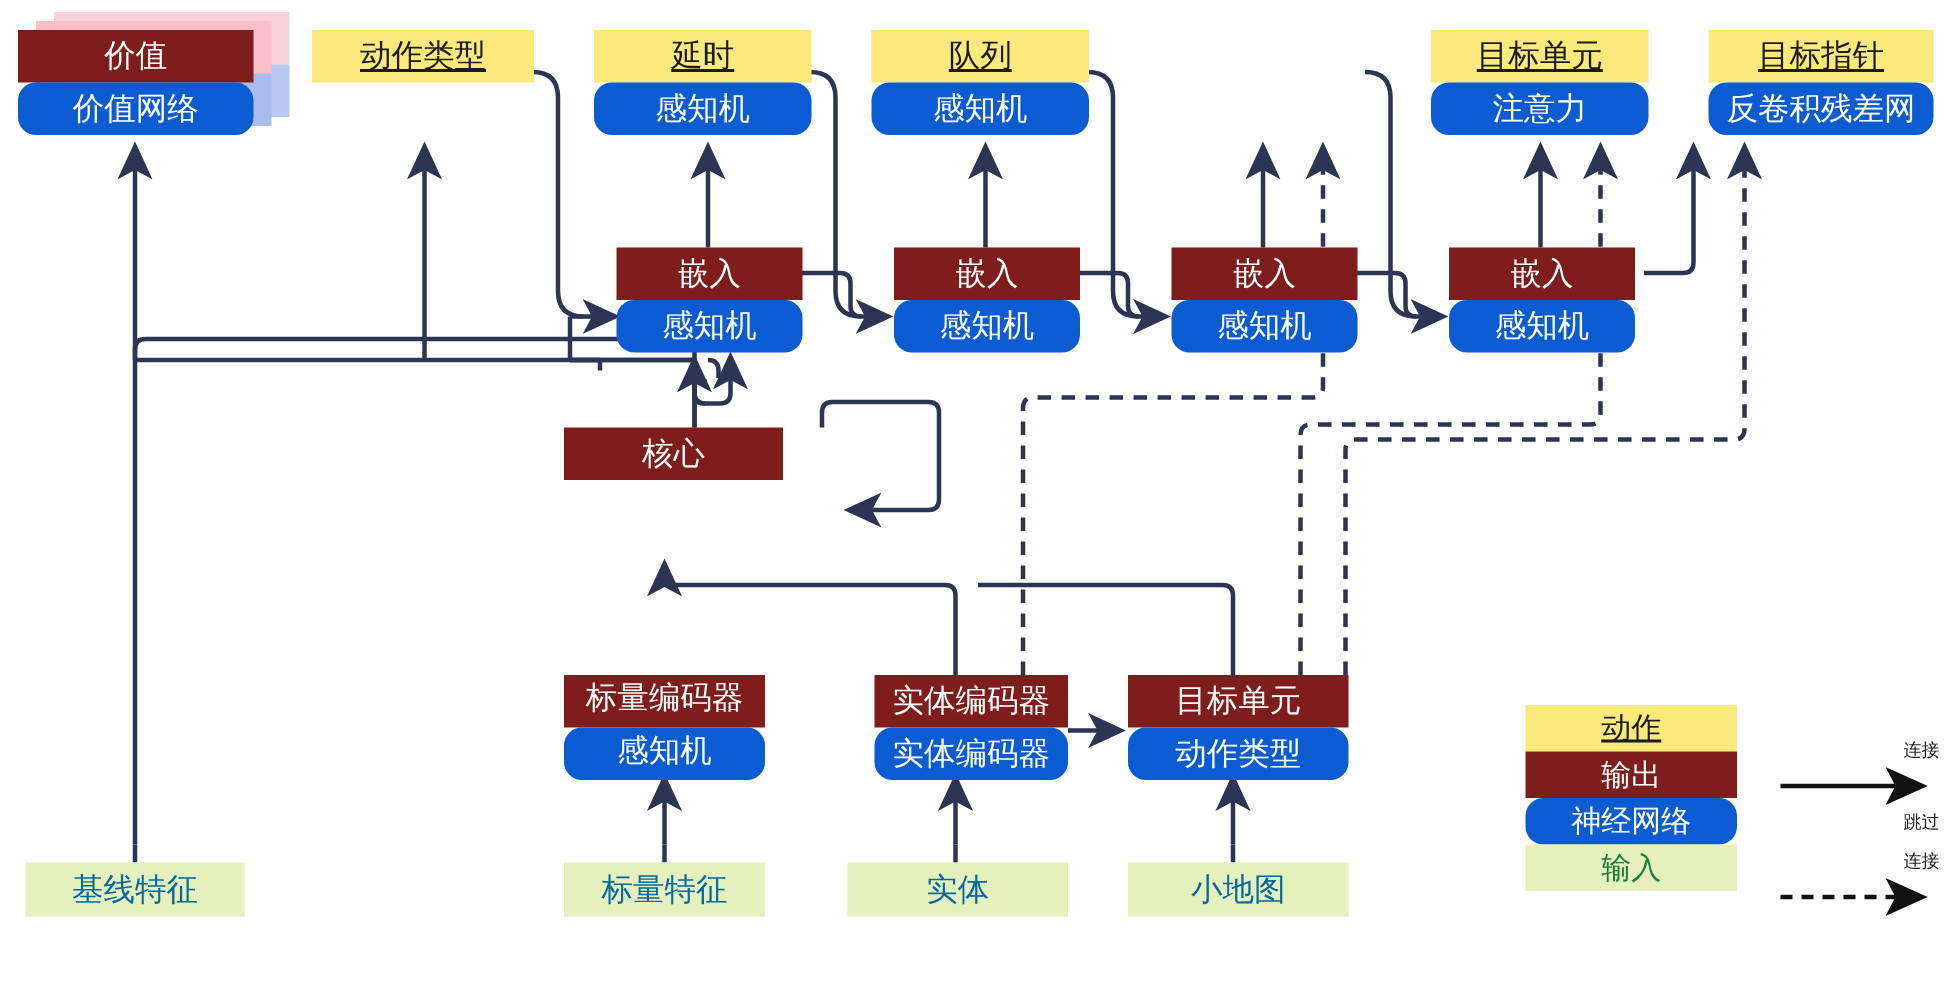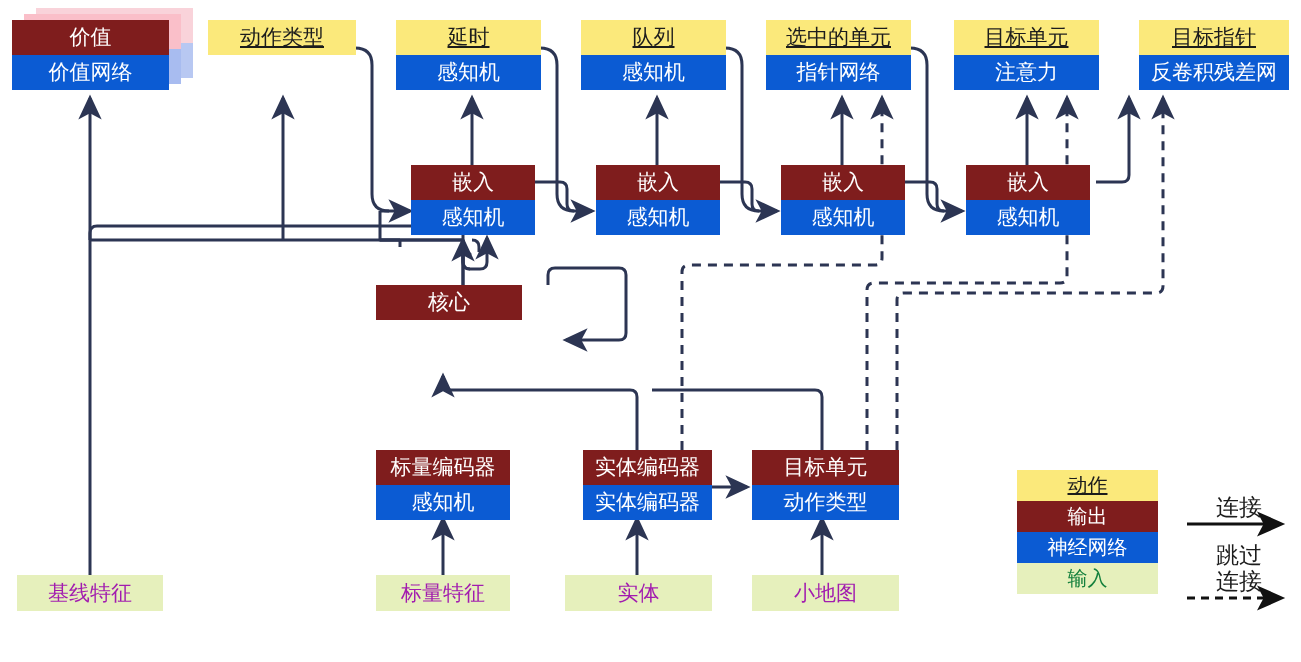--- a/index.html
+++ b/index.html
@@ -14,46 +14,46 @@
   
   .node{position:absolute;box-sizing:border-box;z-index:3;}
   .band{
     box-sizing:border-box;width:100%;display:flex;align-items:center;
     justify-content:center;line-height:1;white-space:nowrap;
   }
   .band.top{height:35px;font-size:21px;}
   .band.bot{height:35px;font-size:21px;}
   .c-action{background:#fbe97b;color:#1c1c1c;text-decoration:underline;}
   .c-output{background:#7f1d1d;color:#ffffff;}
-  .c-net{background:#0b5bd3;color:#ffffff;}
+  .c-net{background:#0b5bd3;color:#ffffff;border-radius:12px;}
   .c-input{background:#e6f0bc;color:#15803d;}
 
   
   .stack-ghost{position:absolute;z-index:1;}
   .gband{width:100%;box-sizing:border-box;}
   .gband.t{height:35px;}
   .gband.b{height:35px;}
 
   
   .inputbox{
     position:absolute;box-sizing:border-box;height:36px;background:#e6f0bc;
-    color:#a21caf;font-size:21px;display:flex;align-items:center;
+    color:#0369a1;font-size:21px;display:flex;align-items:center;
     justify-content:center;white-space:nowrap;z-index:3;
   }
 
   
   .legend{position:absolute;z-index:3;}
   .legend .row{
     box-sizing:border-box;width:141px;height:31px;display:flex;
     align-items:center;justify-content:center;font-size:20px;white-space:nowrap;
   }
   .legend-key{position:absolute;z-index:3;}
   .legend-key .klabel{
-    position:absolute;font-size:23px;color:#1c1c1c;white-space:nowrap;
-    text-align:center;
+    position:absolute;font-size:12px;color:#1c1c1c;white-space:nowrap;
+    text-align:right;
   }
 </style>
 </head>
 <body>
 
 <div id="canvas">
 
   <svg id="wires" viewBox="0 0 1301 662" xmlns="http://www.w3.org/2000/svg">
     <defs>
       <marker id="ah" markerWidth="9" markerHeight="9" refX="7.2" refY="4.5" orient="auto" markerUnits="strokeWidth">
@@ -158,24 +158,20 @@
   <div class="node" style="left:396px;top:20px;width:145px;">
     <div class="band top c-action">延时</div>
     <div class="band bot c-net">感知机</div>
   </div>
 
   <div class="node" style="left:581px;top:20px;width:145px;">
     <div class="band top c-action">队列</div>
     <div class="band bot c-net">感知机</div>
   </div>
 
-  <div class="node" style="left:766px;top:20px;width:145px;">
-    <div class="band top c-action">选中的单元</div>
-    <div class="band bot c-net">指针网络</div>
-  </div>
 
   <div class="node" style="left:954px;top:20px;width:145px;">
     <div class="band top c-action">目标单元</div>
     <div class="band bot c-net">注意力</div>
   </div>
 
   <div class="node" style="left:1139px;top:20px;width:150px;">
     <div class="band top c-action">目标指针</div>
     <div class="band bot c-net">反卷积残差网</div>
   </div>
@@ -197,21 +193,21 @@
 
   <div class="node" style="left:966px;top:165px;width:124px;">
     <div class="band top c-output">嵌入</div>
     <div class="band bot c-net">感知机</div>
   </div>
 
   <div class="node" style="left:376px;top:285px;width:146px;">
     <div class="band top c-output">核心</div>
   </div>
 
-  <div class="node" style="left:376px;top:450px;width:134px;">
+  <div class="node" style="left:376px;top:450px;width:134px;font-family:Liberation Mono, monospace;">
     <div class="band top c-output">标量编码器</div>
     <div class="band bot c-net">感知机</div>
   </div>
 
   <div class="node" style="left:565px;top:450px;width:147px;padding-left:18px;">
     <div class="band top c-output">实体编码器</div>
     <div class="band bot c-net">实体编码器</div>
   </div>
 
   <div class="node" style="left:752px;top:450px;width:147px;">

